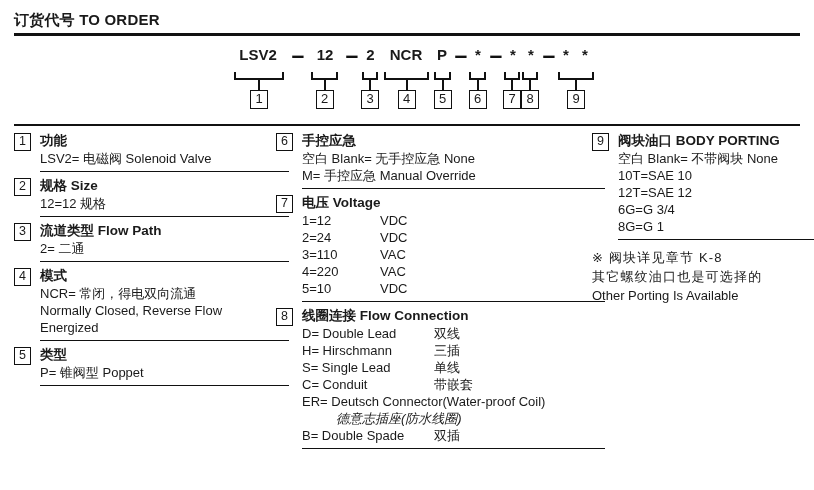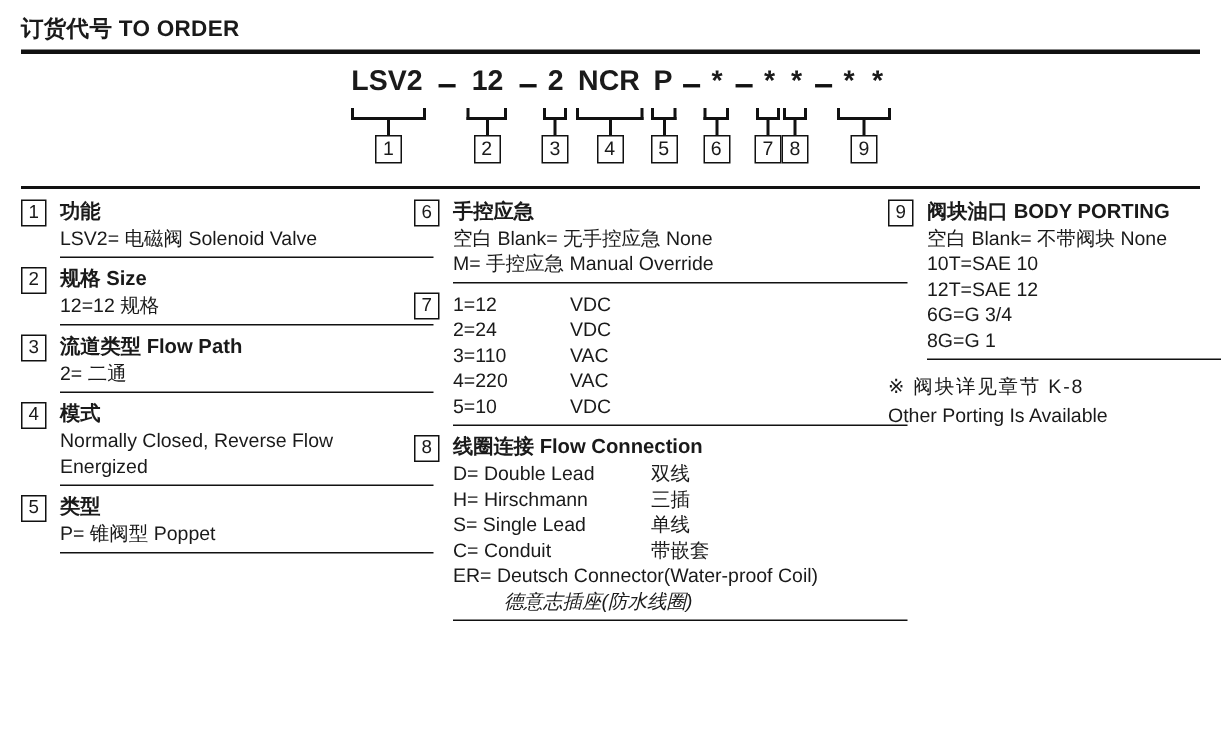--- a/index.html
+++ b/index.html
@@ -50,21 +50,21 @@
   .code-row {
     position: absolute;
     left: 0;
     top: 0;
     width: 814px;
     height: 30px;
   }
   .code-tok {
     position: absolute;
     top: 0;
-    font-size: 19px;
+    font-size: 15px;
     font-weight: bold;
     line-height: 30px;
     text-align: center;
     white-space: nowrap;
   }
   .code-sep {
     position: absolute;
     top: 0;
     font-size: 23px;
     font-weight: bold;
@@ -257,20 +257,21 @@
     </div>
     <div class="section">
       <div class="sec-num">3</div>
       <div class="sec-head">流道类型 Flow Path</div>
       <div class="sec-line">2= 二通</div>
       <div class="divider d1"></div>
     </div>
     <div class="section">
       <div class="sec-num">4</div>
       <div class="sec-head">模式</div>
+      <div class="sec-line">NCR= 常闭，得电双向流通</div>
       <div class="sec-line">Normally Closed, Reverse Flow</div>
       <div class="sec-line">Energized</div>
       <div class="divider d1"></div>
     </div>
     <div class="section">
       <div class="sec-num">5</div>
       <div class="sec-head">类型</div>
       <div class="sec-line">P= 锥阀型 Poppet</div>
       <div class="divider d1"></div>
     </div>
@@ -278,20 +279,21 @@
 <div class="col col-2" id="col-middle">
     <div class="section">
       <div class="sec-num">6</div>
       <div class="sec-head">手控应急</div>
       <div class="sec-line">空白 Blank= 无手控应急 None</div>
       <div class="sec-line">M= 手控应急 Manual Override</div>
       <div class="divider d2"></div>
     </div>
     <div class="section">
       <div class="sec-num">7</div>
+      <div class="sec-head">电压 Voltage</div>
       <div class="kv vlt">
         <span class="k">1=12</span>
         <span class="v">VDC</span>
       </div>
       <div class="kv vlt">
         <span class="k">2=24</span>
         <span class="v">VDC</span>
       </div>
       <div class="kv vlt">
         <span class="k">3=110</span>
@@ -321,31 +323,36 @@
       <div class="kv coil">
         <span class="k">S= Single Lead</span>
         <span class="v">单线</span>
       </div>
       <div class="kv coil">
         <span class="k">C= Conduit</span>
         <span class="v">带嵌套</span>
       </div>
       <div class="sec-line">ER= Deutsch Connector(Water-proof Coil)</div>
       <div class="sec-line indent">德意志插座(防水线圈)</div>
+      <div class="kv coil">
+        <span class="k">B= Double Spade</span>
+        <span class="v">双插</span>
+      </div>
       <div class="divider d2"></div>
     </div>
   </div>
 <div class="col col-3" id="col-right">
     <div class="section">
       <div class="sec-num">9</div>
       <div class="sec-head">阀块油口 BODY PORTING</div>
       <div class="sec-line">空白 Blank= 不带阀块 None</div>
       <div class="sec-line">10T=SAE 10</div>
       <div class="sec-line">12T=SAE 12</div>
       <div class="sec-line">6G=G 3/4</div>
       <div class="sec-line">8G=G 1</div>
       <div class="divider d3"></div>
     </div>
     <div style="margin-top: 8px;">
       <div class="note note-cn">※ 阀块详见章节 K-8</div>
+      <div class="note note-cn">其它螺纹油口也是可选择的</div>
       <div class="note">Other Porting Is Available</div>
     </div>
   </div>
 
 </body></html>

